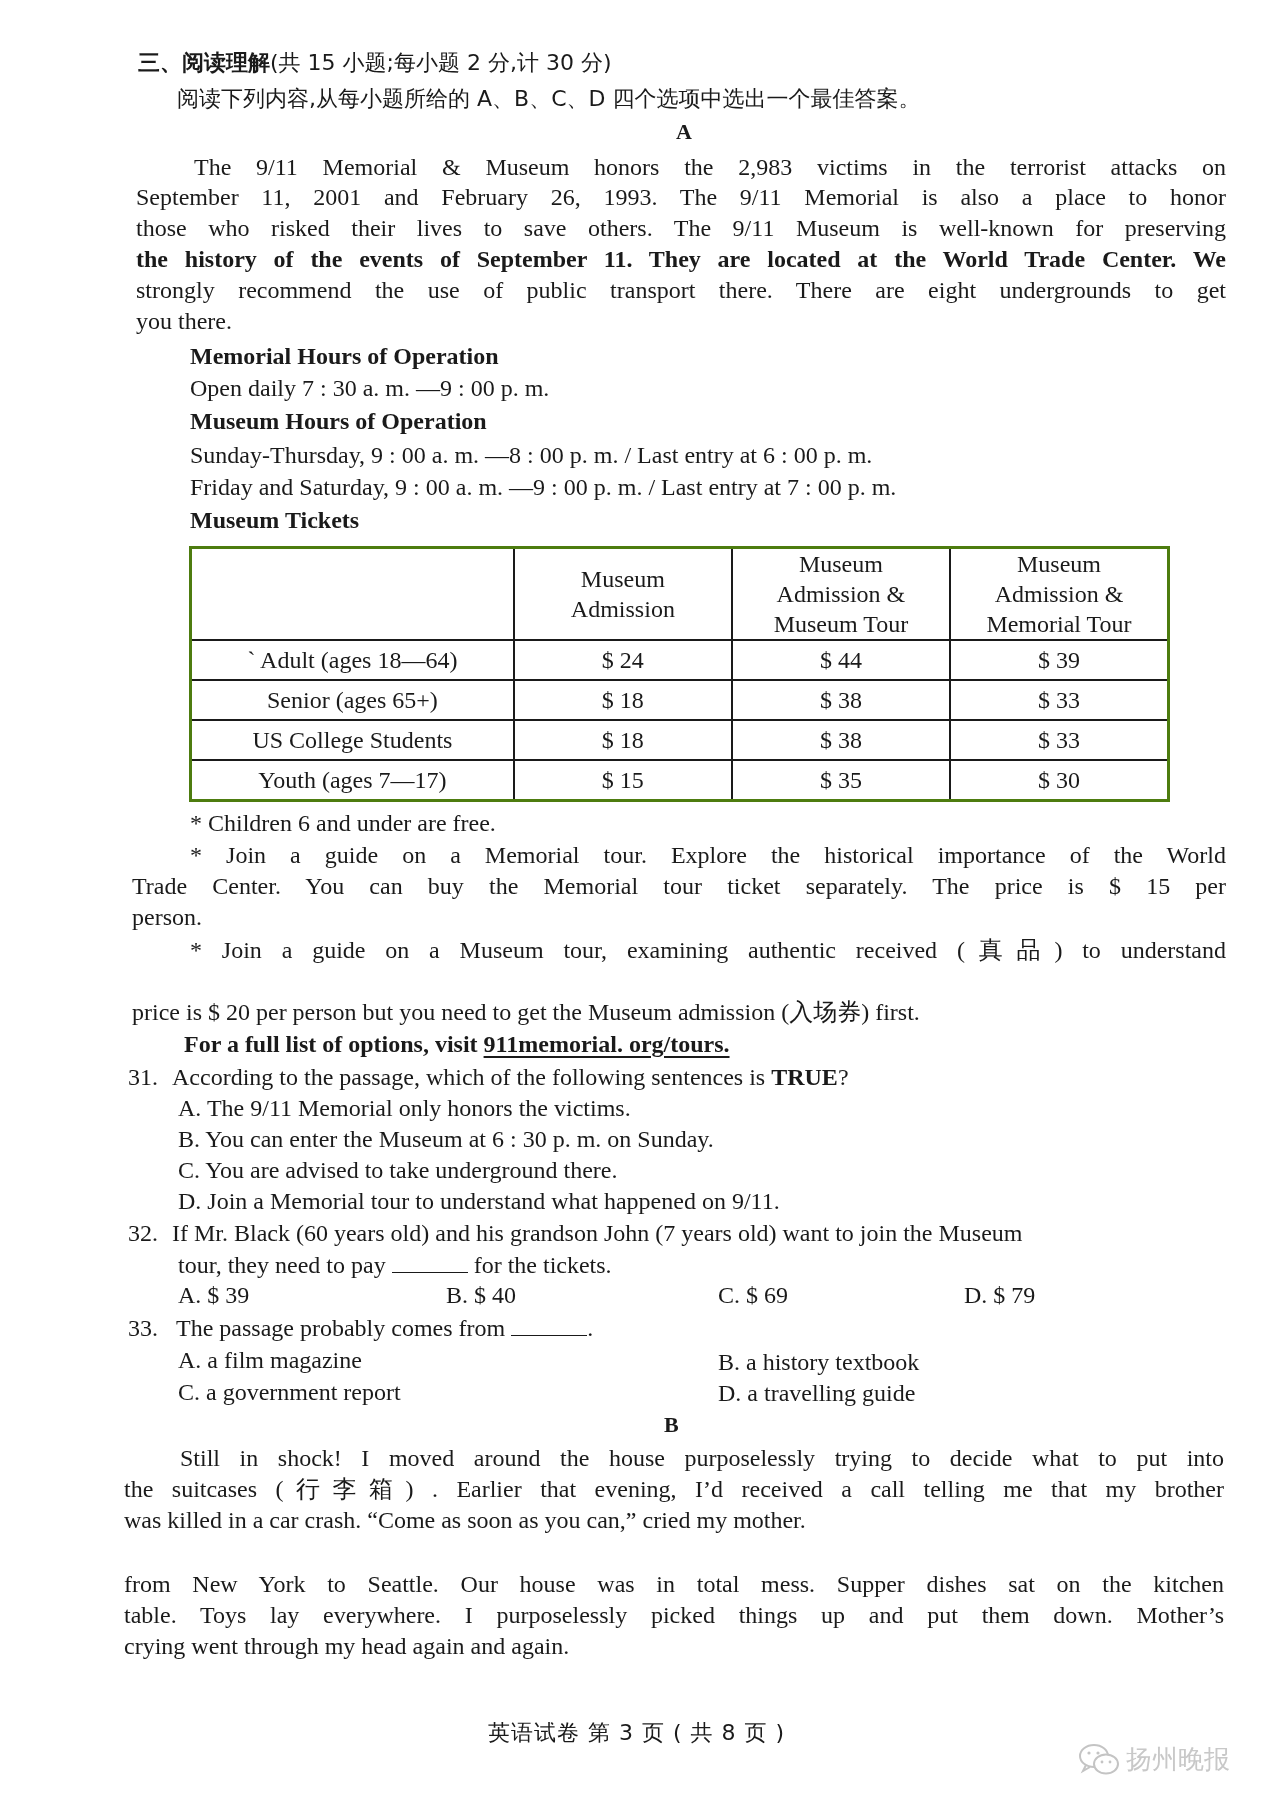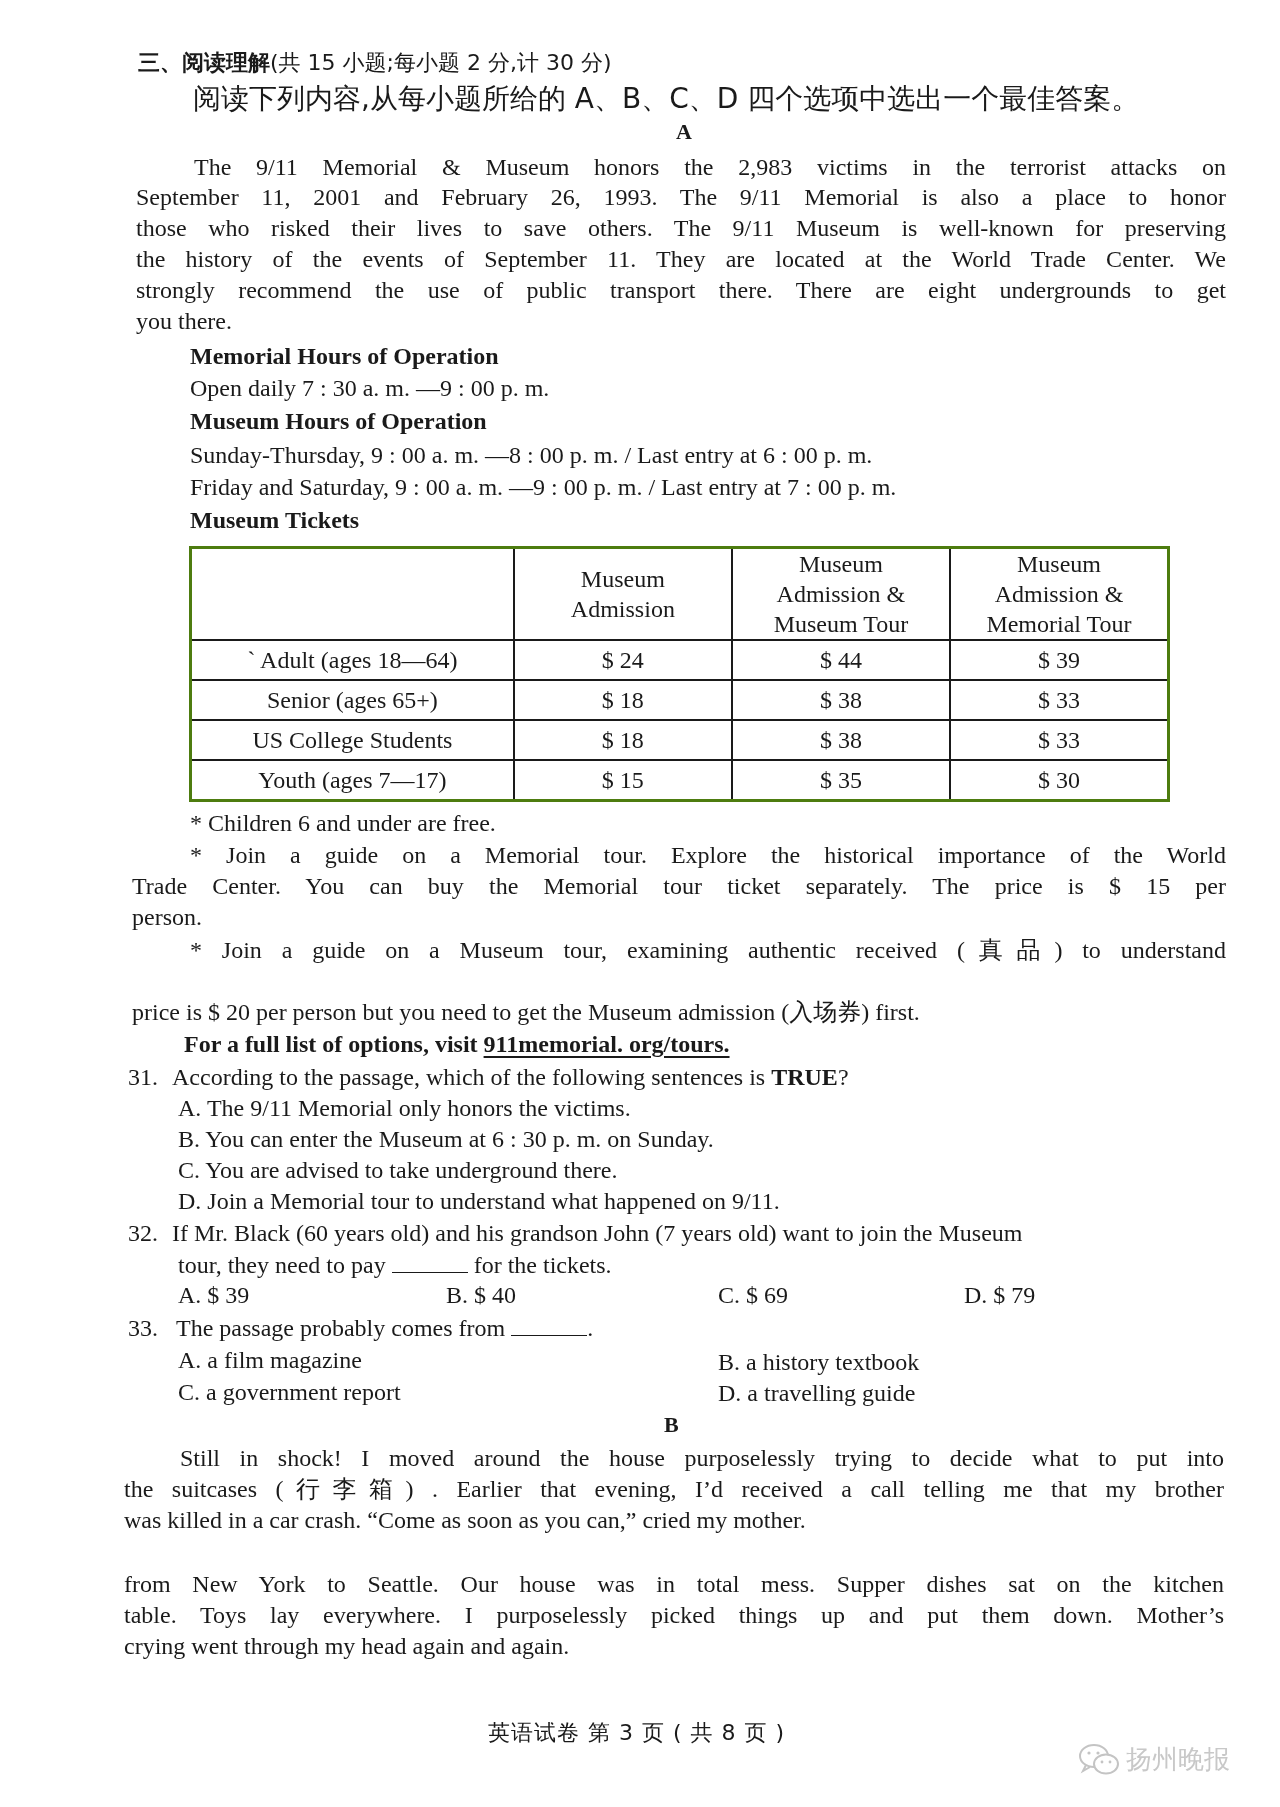--- a/index.html
+++ b/index.html
@@ -37,28 +37,28 @@
   .watermark svg { display: block; }
 </style>
 </head>
 <body>
 
 <div class="page">
 
   <div class="line section-head" style="left:138px; top:48px;">
     <span>三、阅读理解</span><span class="sub">(共 15 小题;每小题 2 分,计 30 分)</span>
   </div>
-  <div class="line cn" style="left:177px; top:84px; font-size:28px;margin-left:16px;">阅读下列内容,从每小题所给的 A、B、C、D 四个选项中选出一个最佳答案。</div>
+  <div class="line cn" style="left:177px; top:84px; font-size:22px;">阅读下列内容,从每小题所给的 A、B、C、D 四个选项中选出一个最佳答案。</div>
 
   <div class="line letter" style="left:676px; top:117px;">A</div>
 
   <div class="line just" style="left:136px; top:152px; width:1090px; text-indent:58px;">The 9/11 Memorial &amp; Museum honors the 2,983 victims in the terrorist attacks on</div>
   <div class="line just" style="left:136px; top:182px; width:1090px;">September 11, 2001 and February 26, 1993. The 9/11 Memorial is also a place to honor</div>
   <div class="line just" style="left:136px; top:213px; width:1090px;">those who risked their lives to save others. The 9/11 Museum is well-known for preserving</div>
-  <div class="line just" style="left:136px; top:244px; width:1090px;">the history of the events of September 11. They are located at the World Trade Center. We</div>
+  <div class="line just" style="left:136px; top:244px; width:1090px;font-weight:bold;">the history of the events of September 11. They are located at the World Trade Center. We</div>
   <div class="line just" style="left:136px; top:275px; width:1090px;">strongly recommend the use of public transport there. There are eight undergrounds to get</div>
   <div class="line" style="left:136px; top:306px;">you there.</div>
 
   <div class="line bold" style="left:190px; top:341px;">Memorial Hours of Operation</div>
   <div class="line" style="left:190px; top:373px;">Open daily 7 : 30 a. m. —9 : 00 p. m.</div>
 
   <div class="line bold" style="left:190px; top:406px;">Museum Hours of Operation</div>
   <div class="line" style="left:190px; top:440px;">Sunday-Thursday, 9 : 00 a. m. —8 : 00 p. m. / Last entry at 6 : 00 p. m.</div>
   <div class="line" style="left:190px; top:472px;">Friday and Saturday, 9 : 00 a. m. —9 : 00 p. m. / Last entry at 7 : 00 p. m.</div>
 

